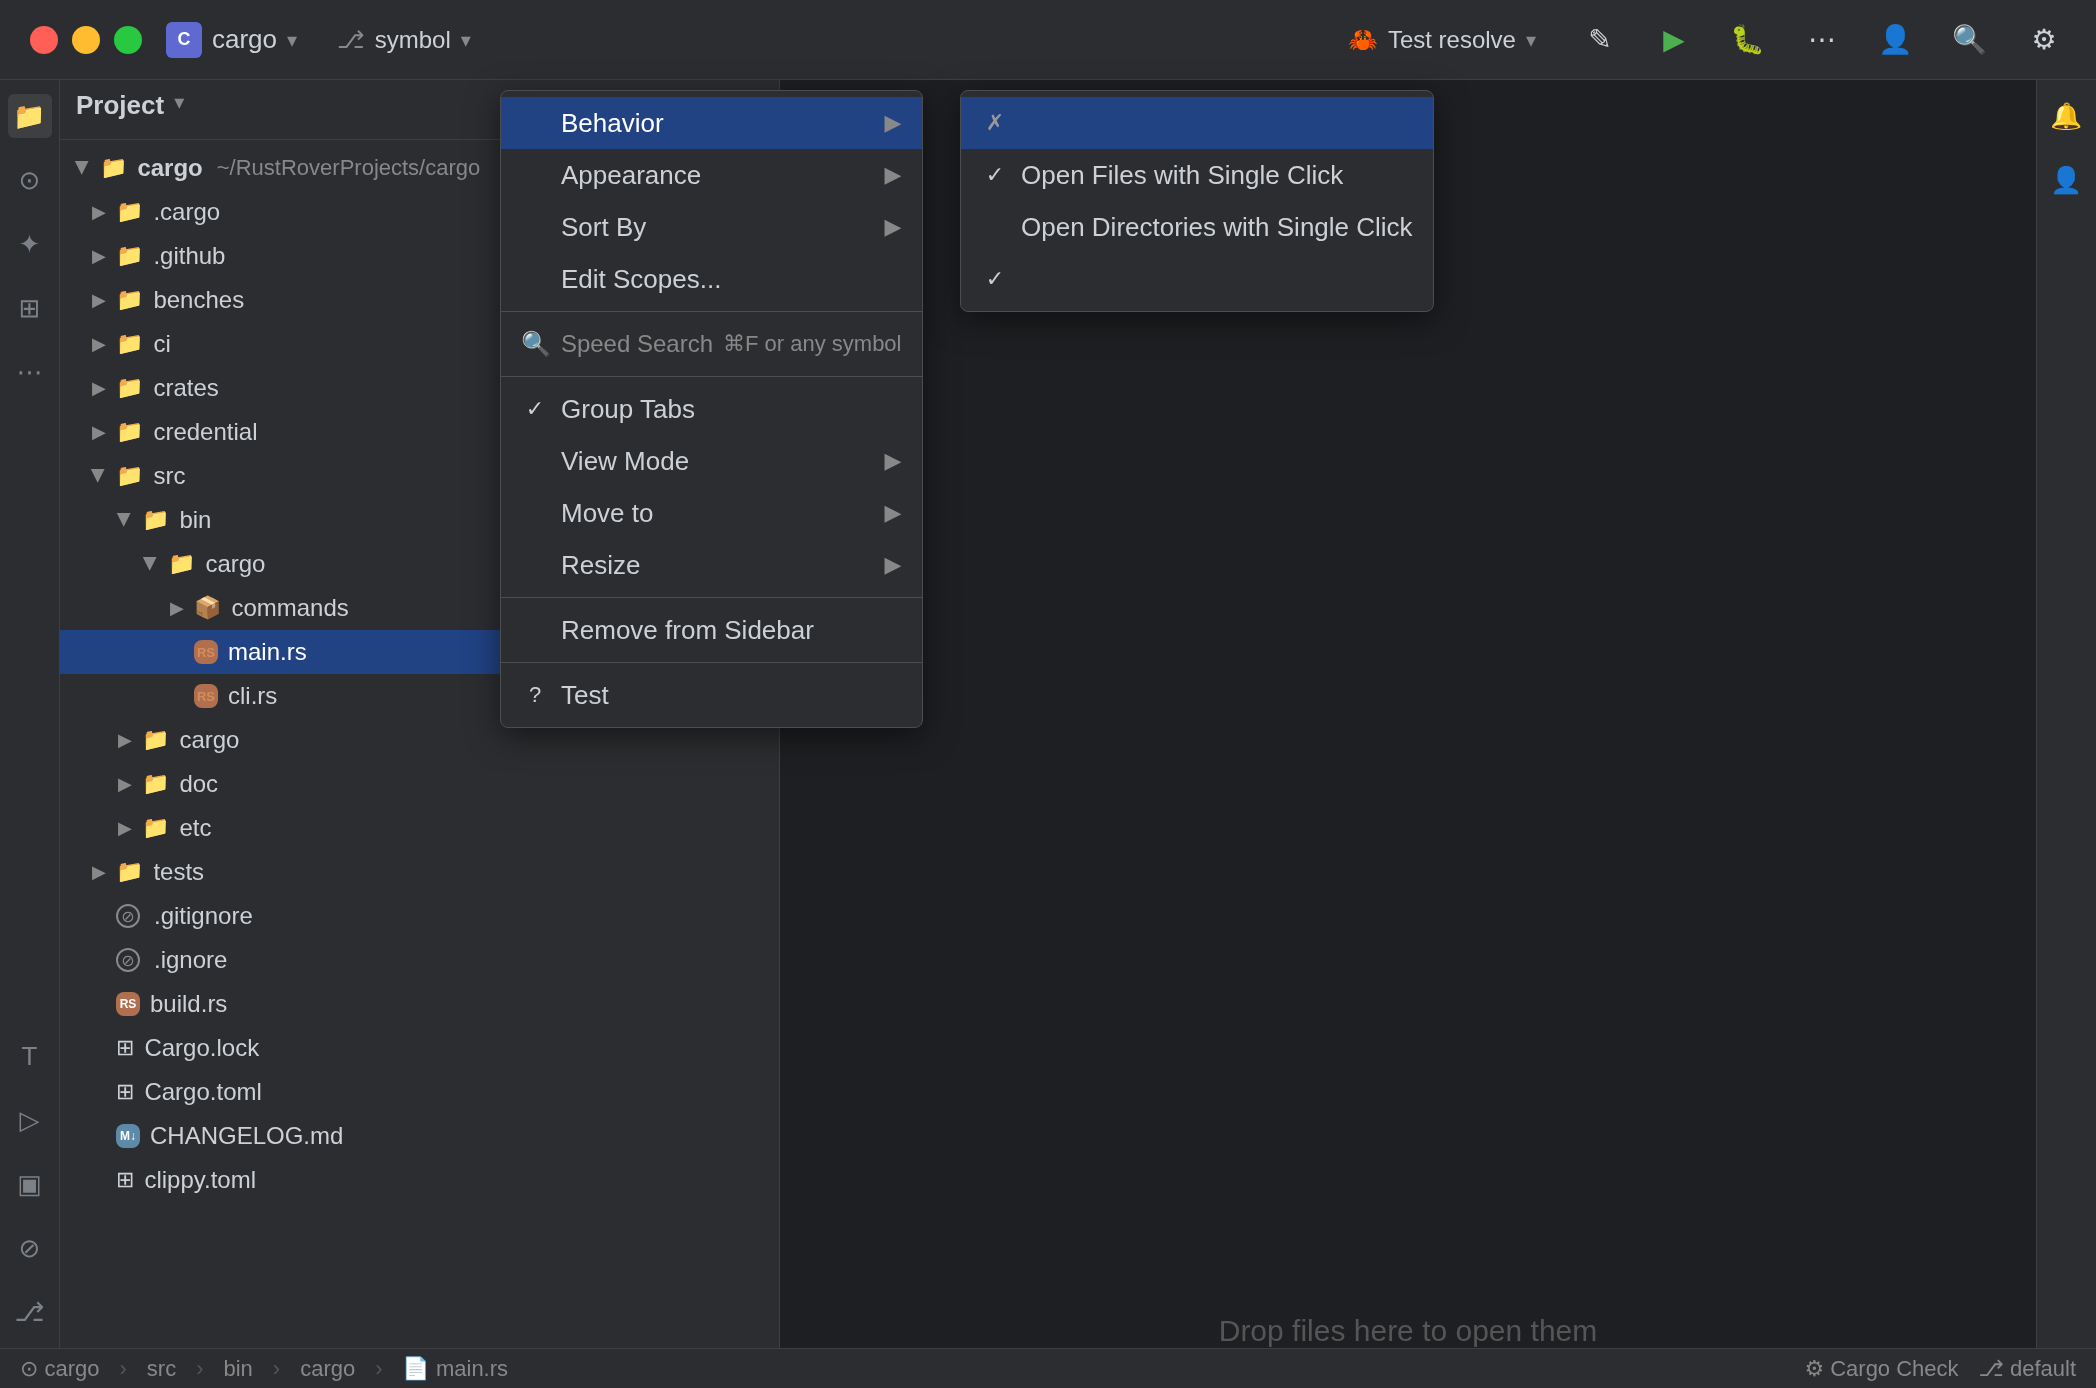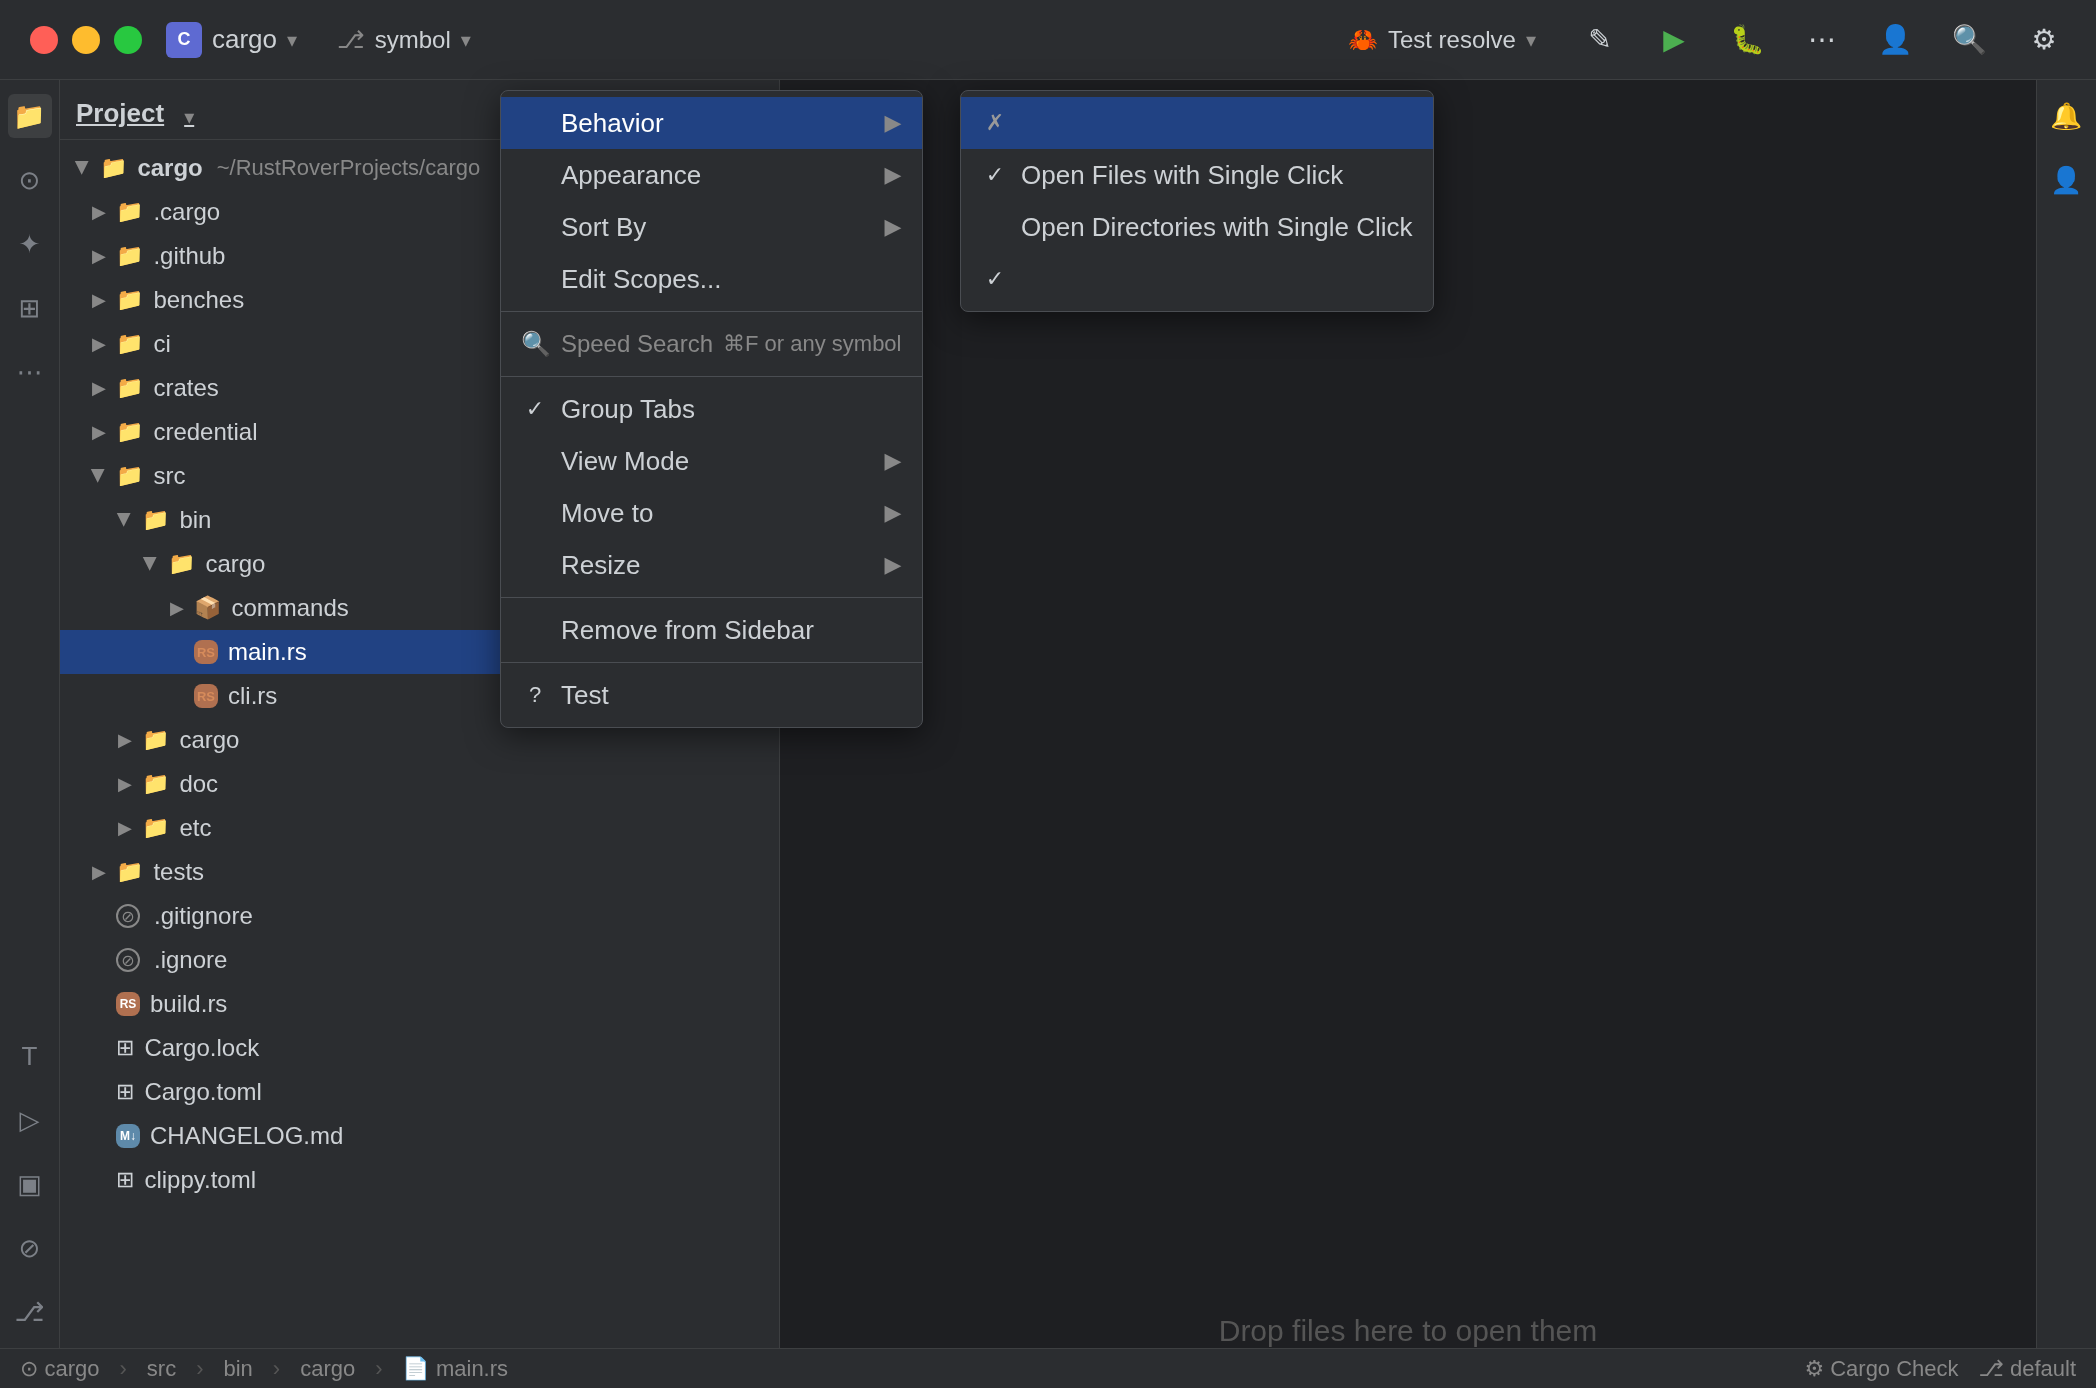--- a/index.html
+++ b/index.html
@@ -134,26 +134,25 @@
     .project-panel {
       width: 720px;
       background: #2b2d30;
       border-right: 1px solid #3d3f41;
       display: flex;
       flex-direction: column;
     }
 
     .panel-header {
       display: flex;
-      align-items: flex-end;
+      align-items: flex-start;
       padding: 10px 16px;
       height: 60px;
       border-bottom: 1px solid #3d3f41;
-      gap: 20px;
-      text-decoration: underline;
+      gap: 10px;
     }
     .panel-chevron { font-size: 20px; color: #888; }
     .panel-actions {
       margin-left: auto;
       display: flex; gap: 6px;
     }
     .panel-action-btn {
       width: 36px; height: 36px;
       display: flex; align-items: center; justify-content: center;
       color: #888;

